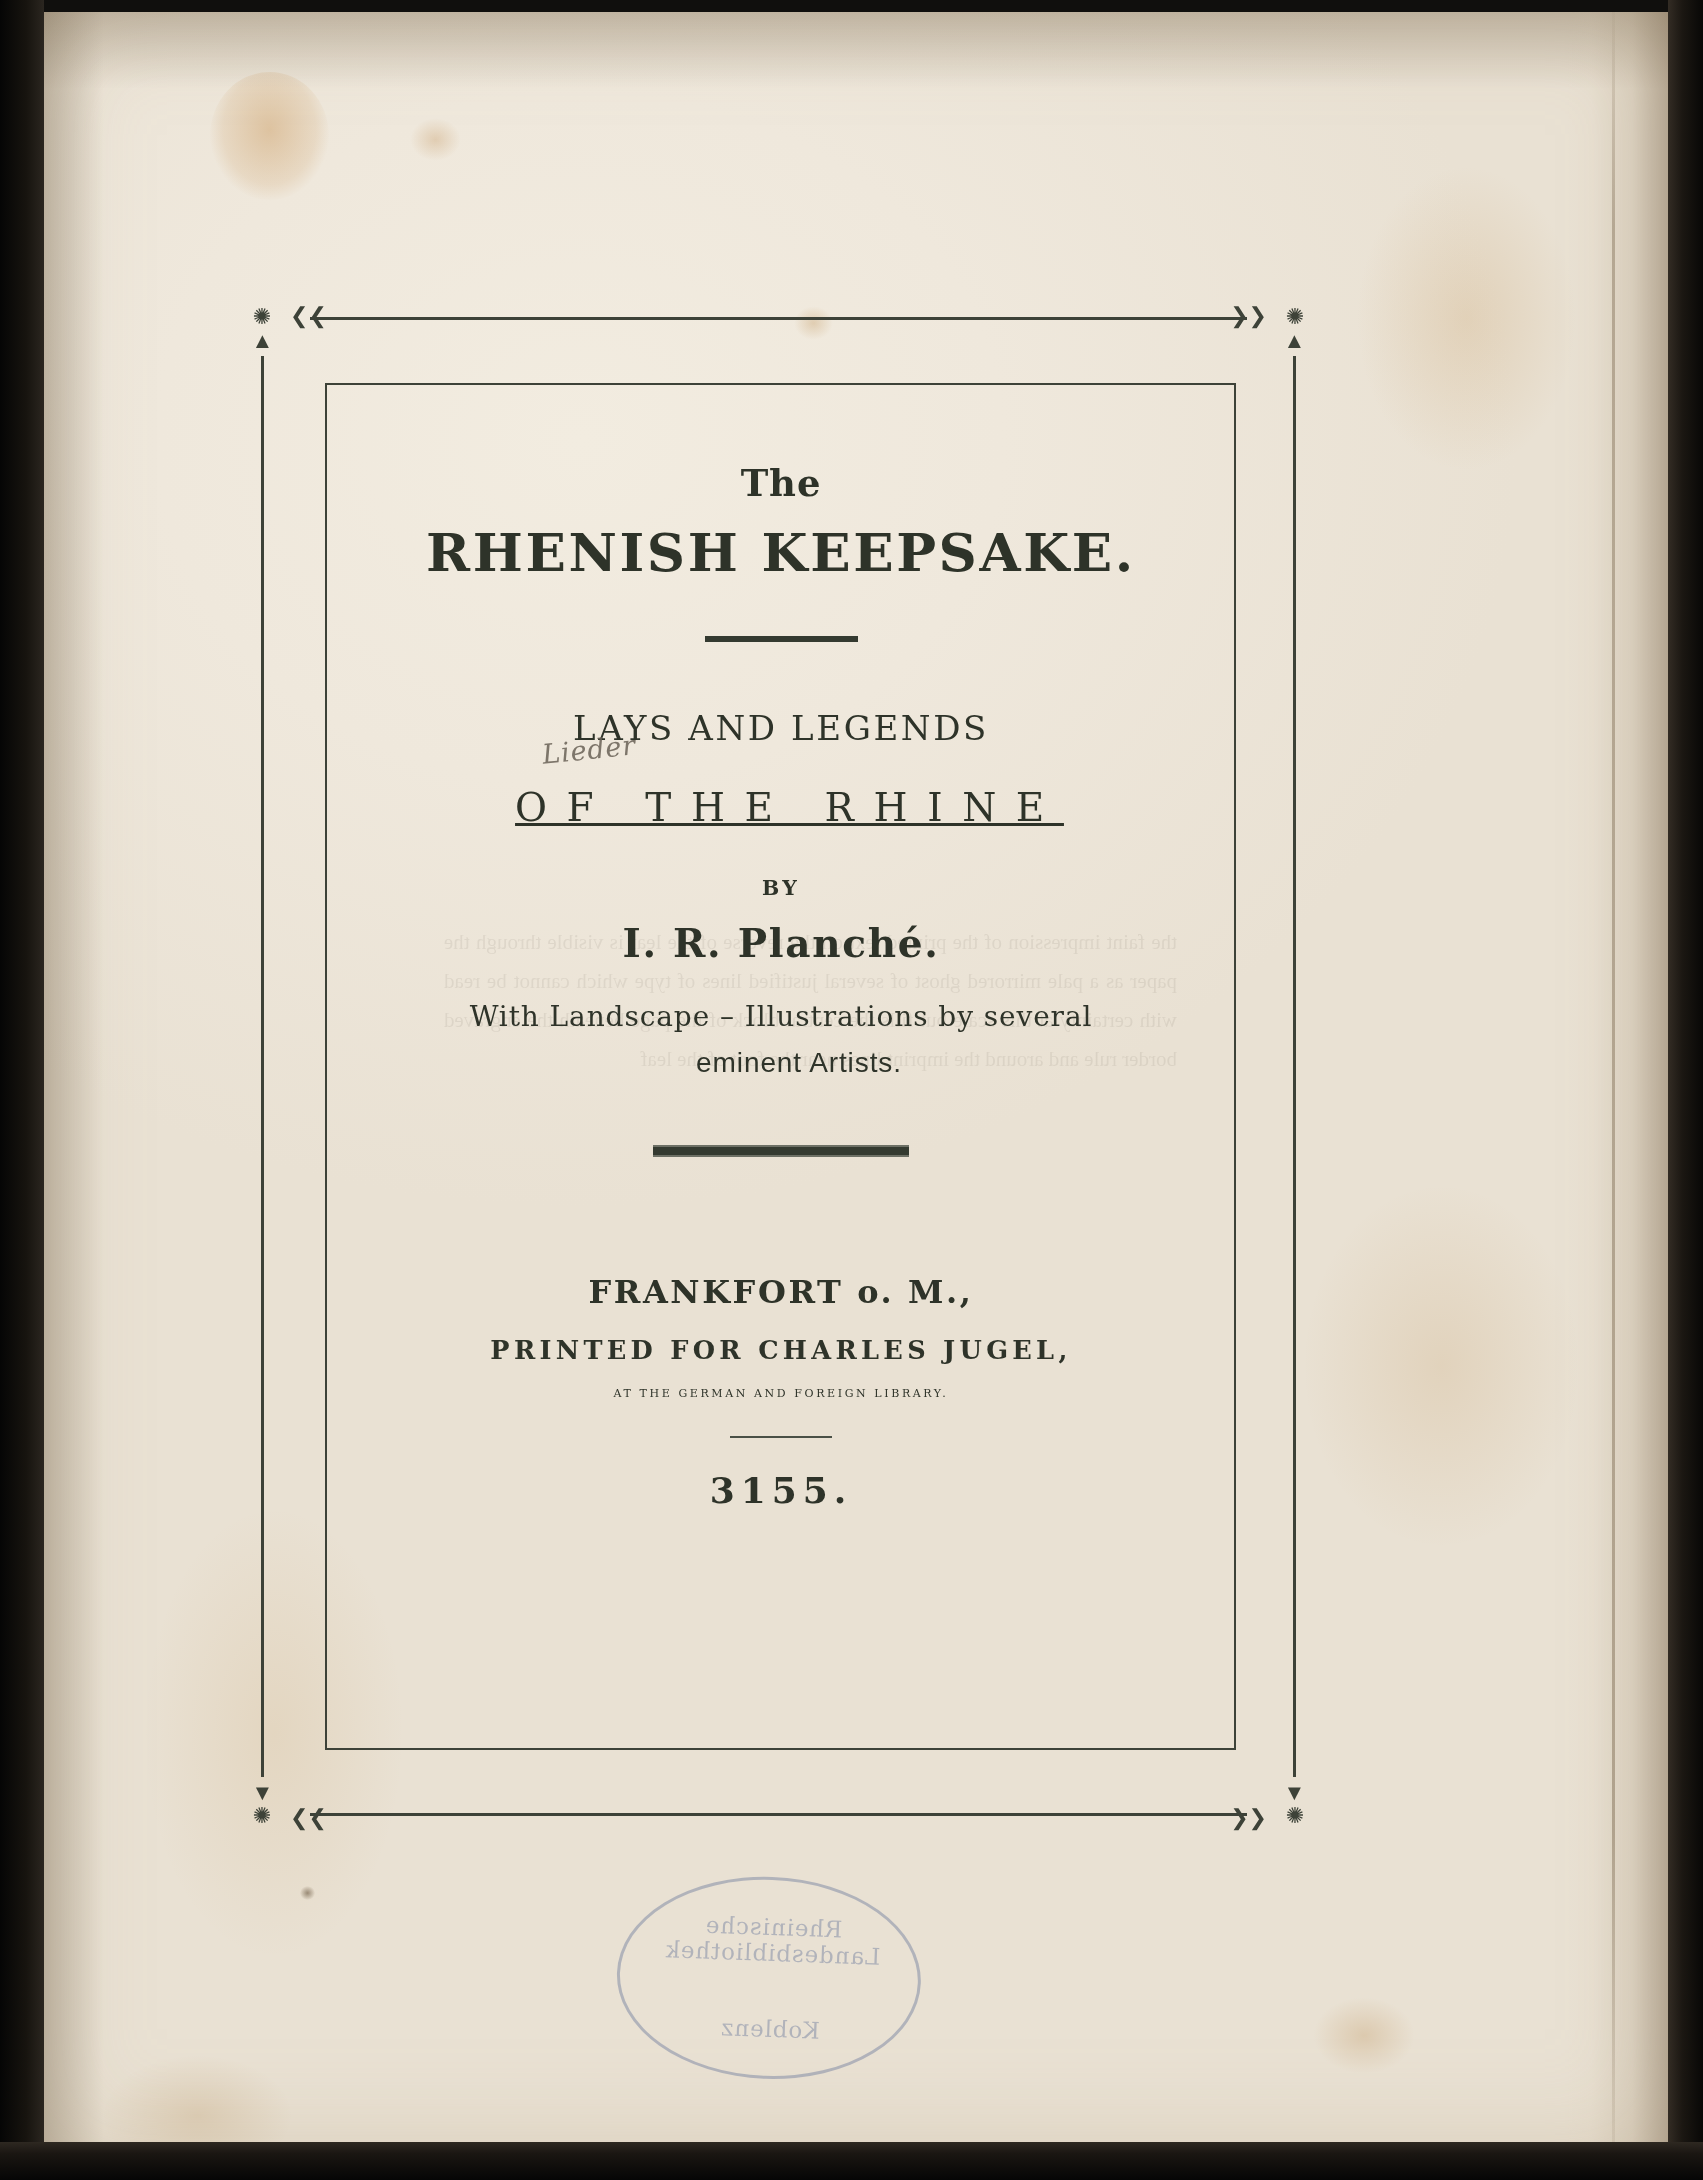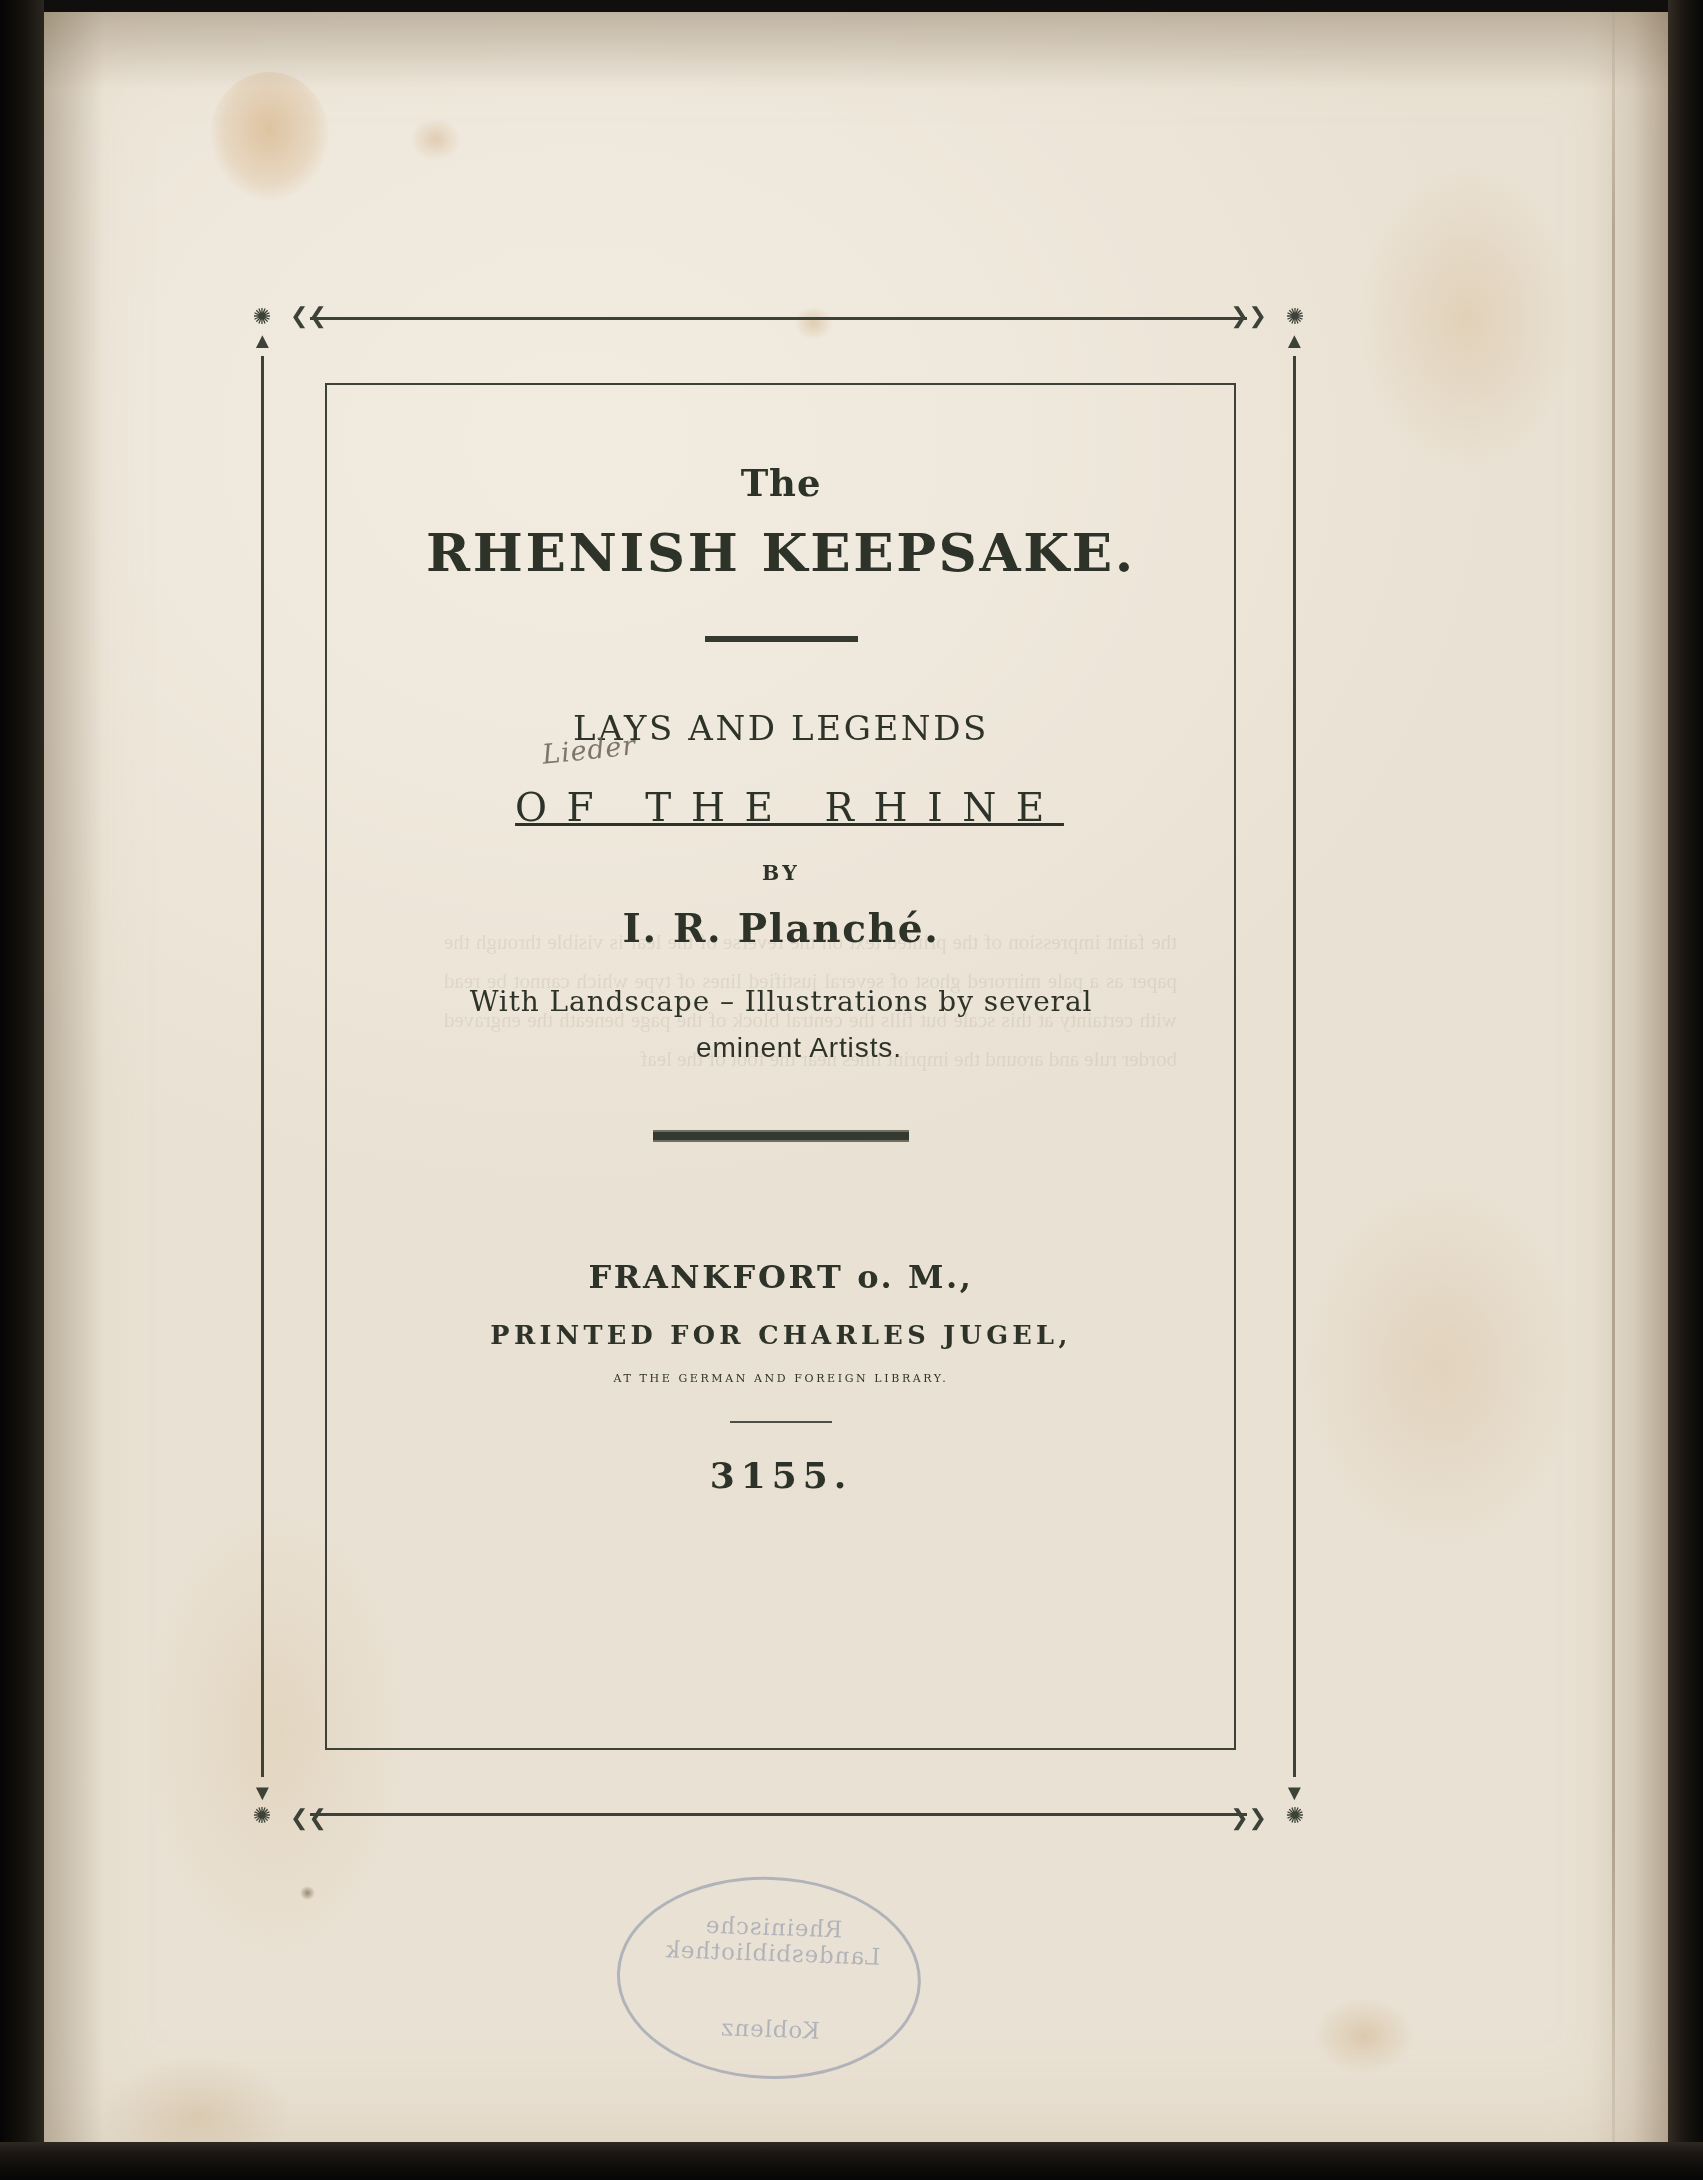--- a/index.html
+++ b/index.html
@@ -217,21 +217,21 @@
   }
   .line-ofthe {
     margin-top: 37px;
     font-family: "DejaVu Serif", serif;
     font-size: 39px;
     letter-spacing: 19.6px;
     padding-left: 17px;
     text-decoration: underline;
   }
   .line-by {
-    margin-top: 31px;
+    margin-top: 46px;
     font-family: "DejaVu Serif", serif;
     font-weight: bold;
     font-size: 20.4px;
     letter-spacing: 3.4px;
   }
   .line-author {
     margin-top: 20.4px;
     font-family: "DejaVu Serif", serif;
     font-weight: bold;
     font-size: 39px;

